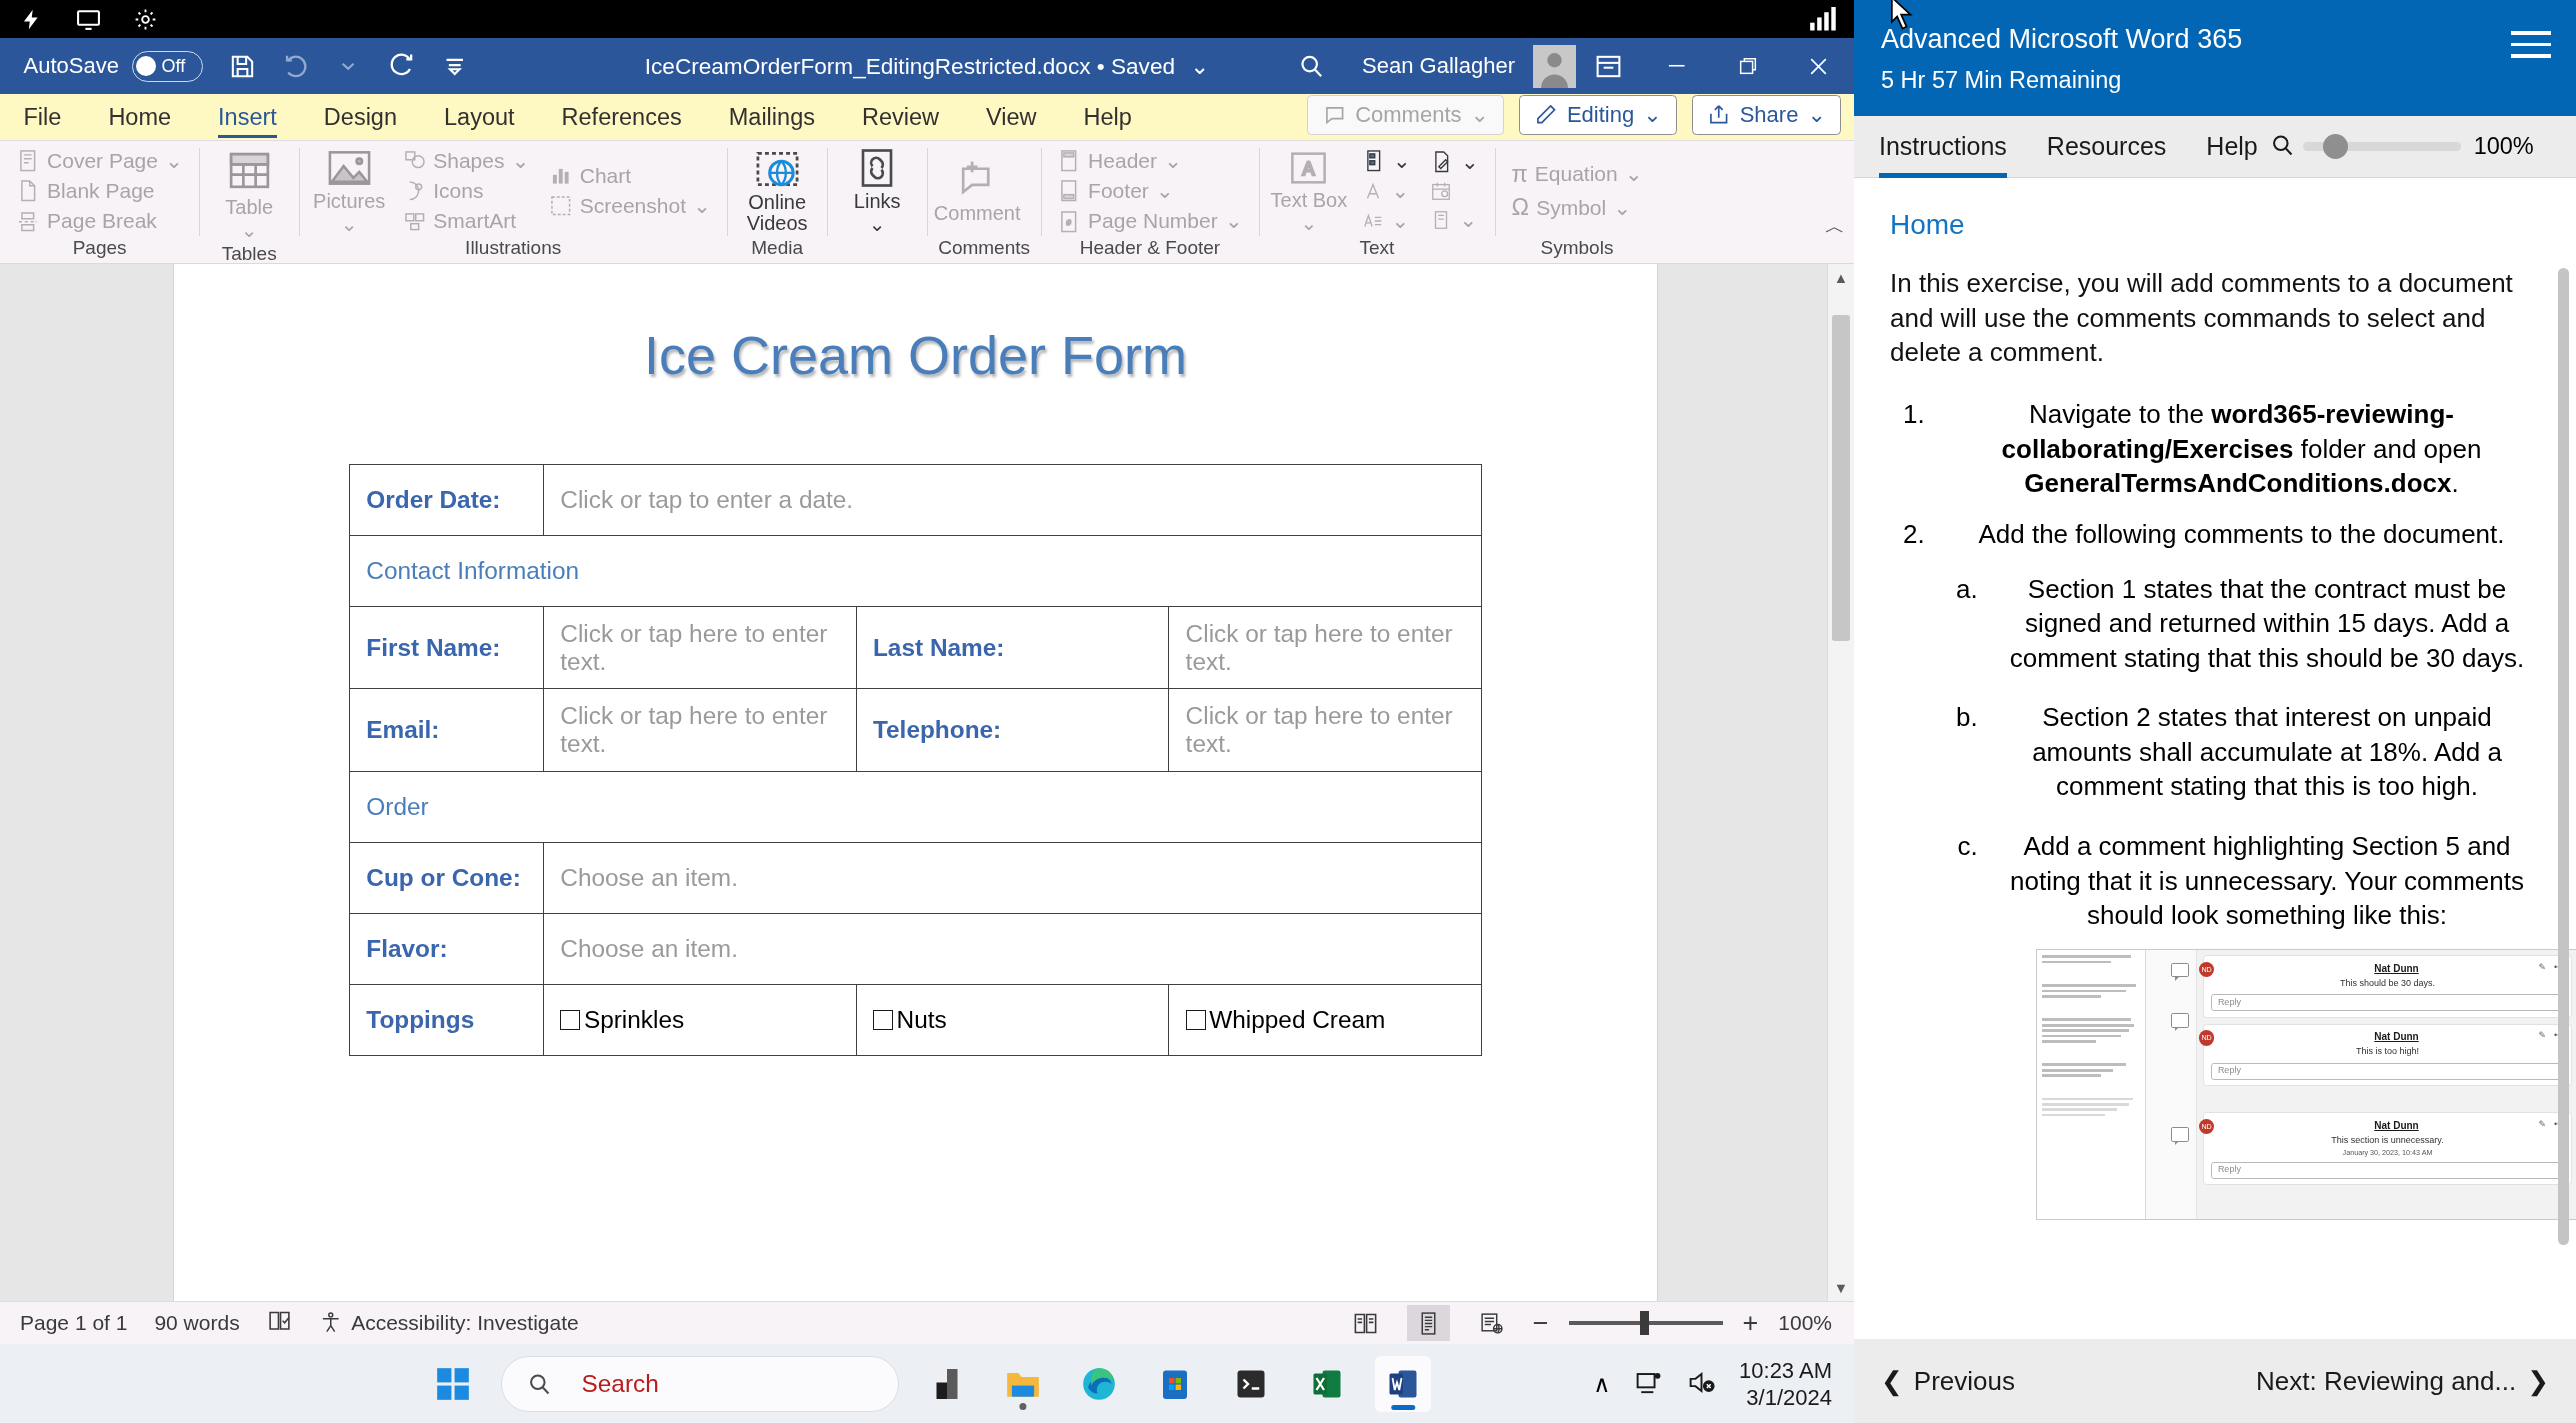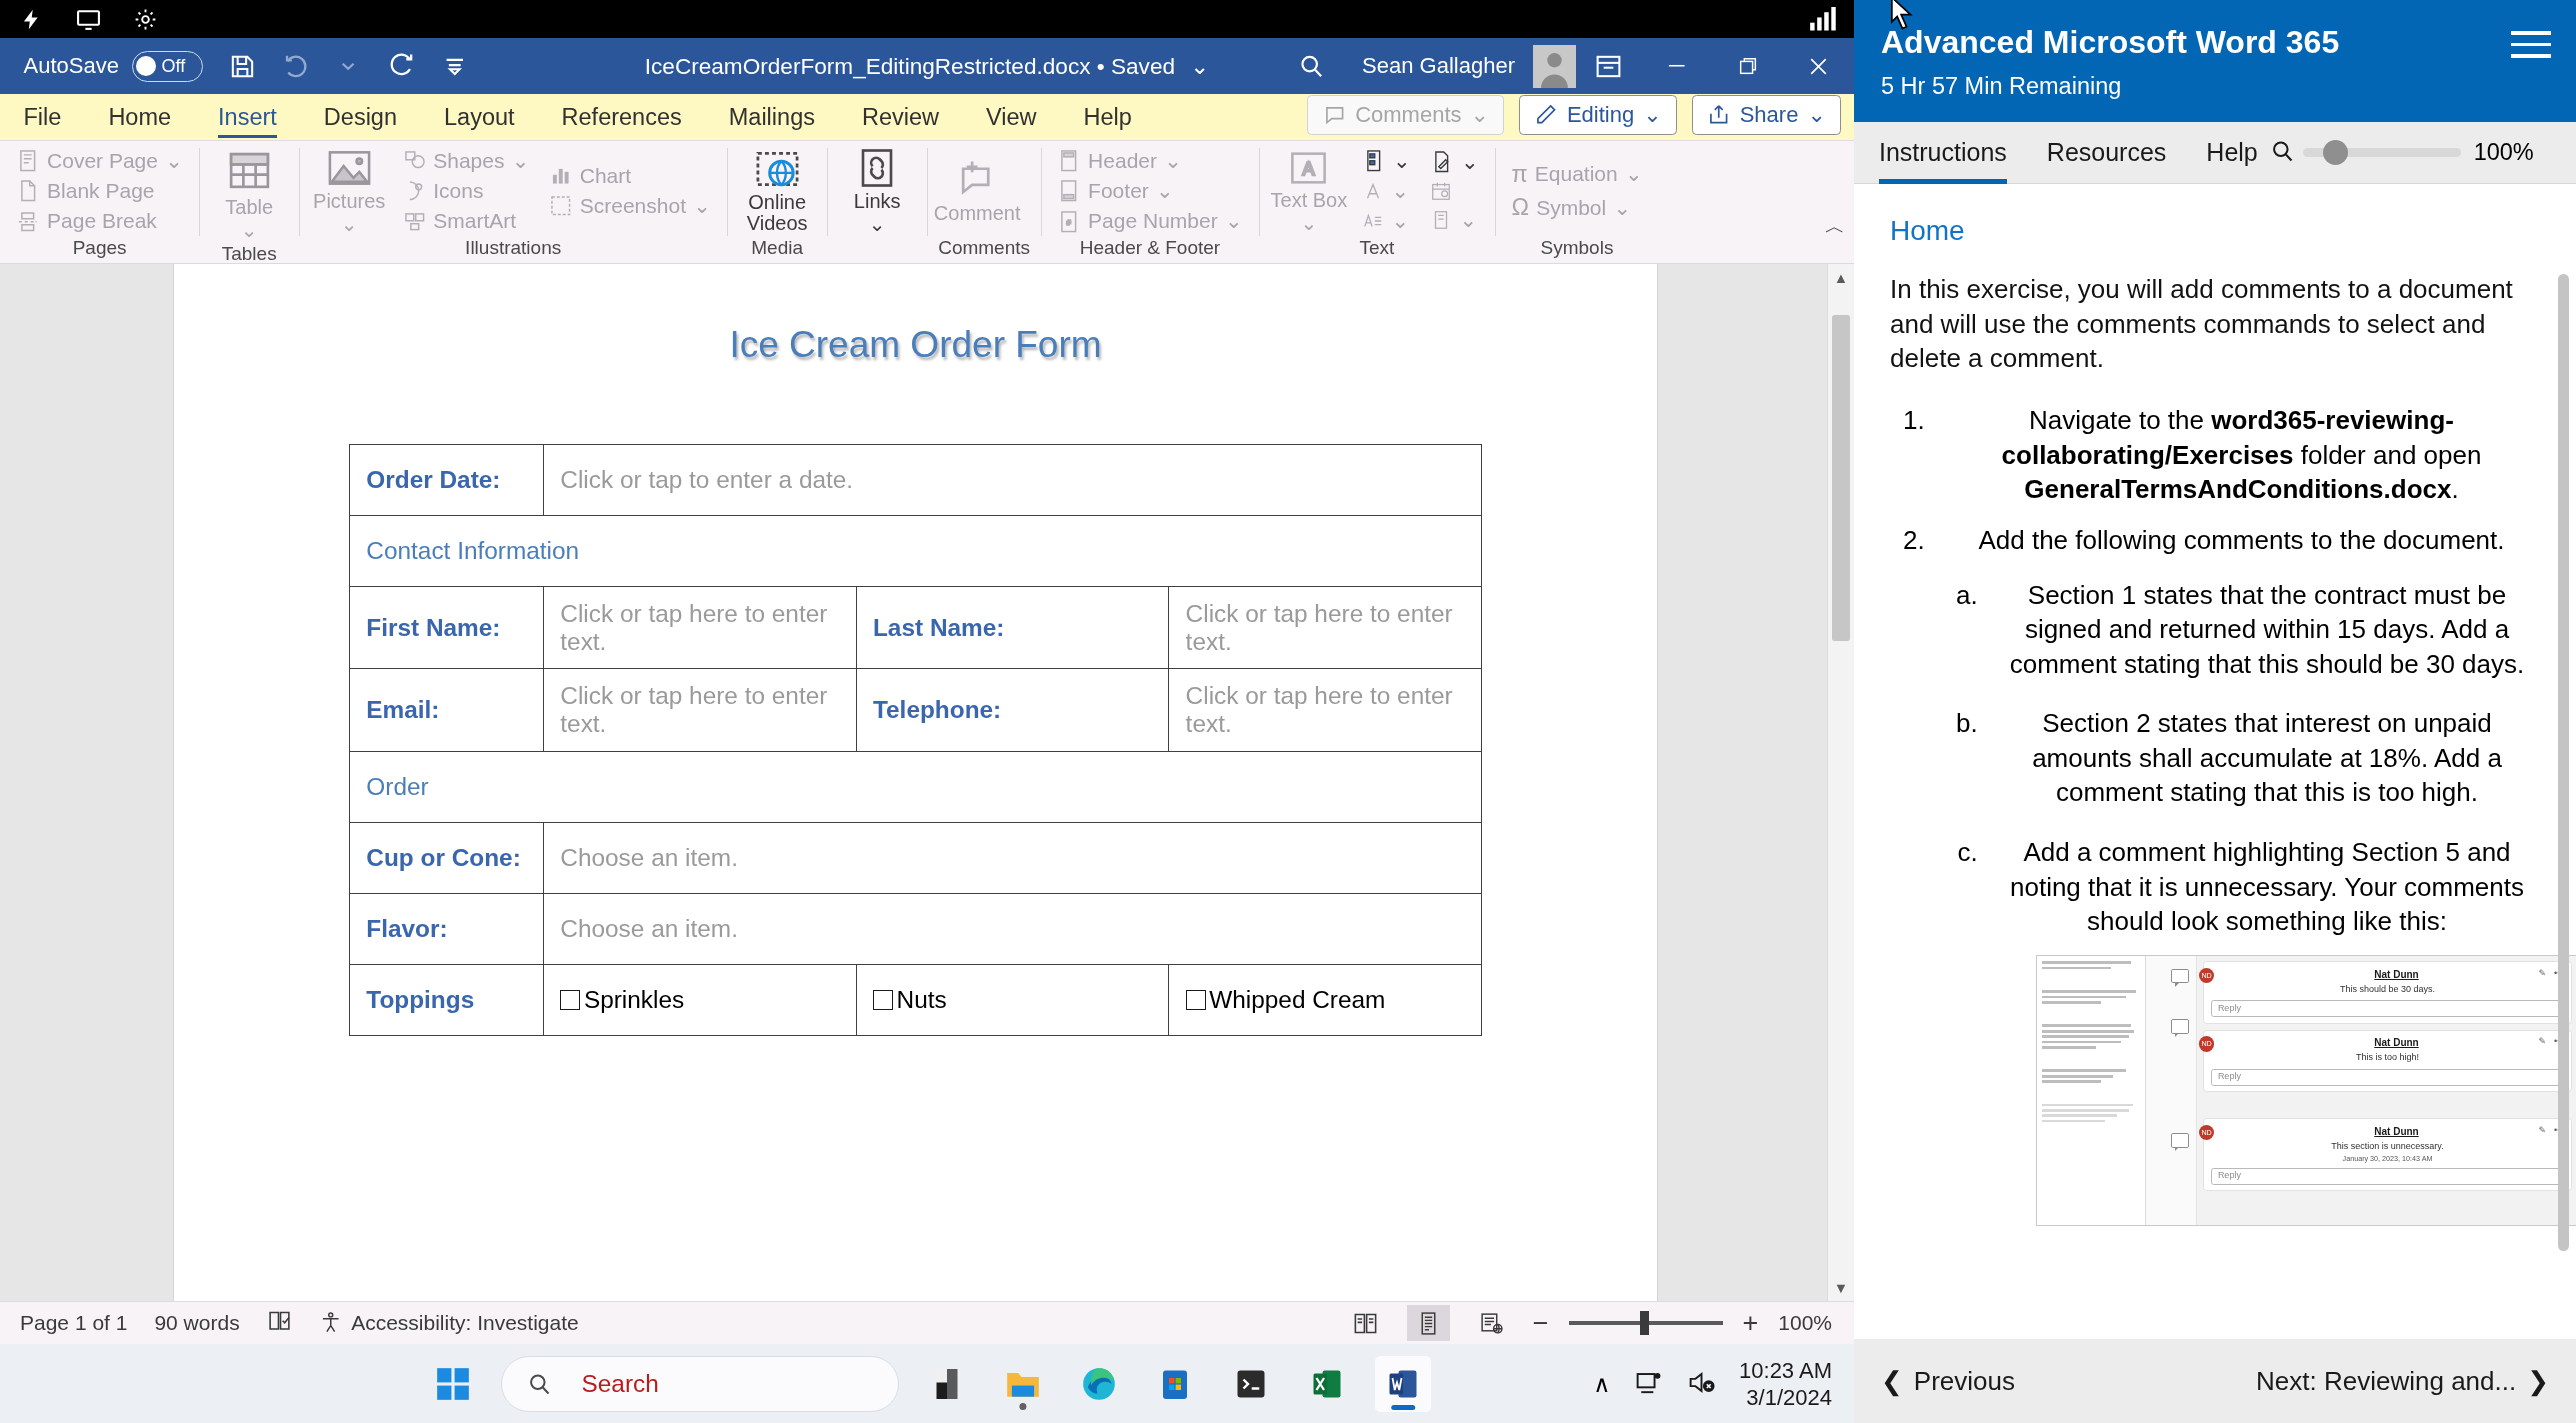--- a/index.html
+++ b/index.html
@@ -66,21 +66,21 @@
           gap:1.8px; font-size:20px; color:#a9a4a9; text-align:center; line-height:1.05; }
   .rbig.on { color:#3a3a3a; }
   .ribbon-collapse { position:absolute; right:9px; bottom:23.5px; font-size:20px; color:#555; }
 
   
   .docarea { position:absolute; left:0; top:calc(56px + 47px + 123px); right:0; bottom:43px;
              background:#e6e6e6; overflow:hidden; }
   .page { position:absolute; left:174px; top:0; width:1483px; background:#fff; height:100%;
           box-shadow:0 0 0 0.9px #d2d2d2; }
   .page-inner { padding:60px 90px 0; }
-  .doc-h1 { text-align:center; font-size:37px; color:#4a7ebb; font-weight:400;
+  .doc-h1 { text-align:center; font-size:54px; color:#4a7ebb; font-weight:400;
             font-family:"Liberation Sans", sans-serif; margin-bottom:78px;
             text-shadow:1.8px 2.7px 2.7px rgba(120,120,120,.55); }
   table.form { width:1133px; margin:0 auto; border-collapse:collapse; table-layout:fixed; }
   table.form td { border:1.8px solid #3f3f3f; padding:12.7px 16.3px; font-size:24.4px; vertical-align:middle;
                   height:71px; }
   td.lbl { color:#3a66ad; font-weight:bold; width:194px; }
   td.ph { color:#9a9a9a; }
   td.sect { color:#4a7ebb; font-size:33px; font-weight:400; height:99px; padding-top:31px; }
   .cb { display:inline-block; width:20px; height:20px; border:1.8px solid #1a1a1a; margin-right:3.6px;
         vertical-align:-2.7px; }
@@ -101,21 +101,21 @@
   .sb-right { margin-left:auto; display:flex; align-items:center; gap:20px; padding-right:22px; }
   .viewbtn { width:43px; height:36px; display:flex; align-items:center; justify-content:center; }
   .viewbtn.sel { background:#dcd7dc; }
   .zslider { width:154px; height:3.6px; background:#5a5a5a; position:relative; }
   .zslider .zthumb { position:absolute; left:71px; top:-10px; width:9px; height:23.5px; background:#3a3a3a; }
 
   
   .panel { position:absolute; left:1854px; top:0; width:722px; height:1424px; background:#ececec;
            display:flex; flex-direction:column; }
   .panel-head { background:#0366b4; color:#fff; padding:23.5px 27px 22px; position:relative; }
-  .panel-title { font-size:32px; font-weight:700; }
+  .panel-title { font-size:27px; font-weight:400; }
   .panel-sub { font-size:23.5px; margin-top:12.7px; }
   .hamburger { position:absolute; right:25px; top:31px; width:40px; }
   .hamburger span { display:block; height:3.6px; background:#fff; margin-bottom:8.1px; }
   .panel-tabs { background:#ececec; display:flex; align-items:center; gap:0; padding:0 25px;
                 height:62px; position:relative; border-bottom:0.9px solid #d7d7d7; }
   .ptab { font-size:25px; color:#1a1a1a; padding:0 20px; height:62px; display:flex; align-items:center;
           position:relative; }
   .ptab:first-child { padding-left:0; }
   .ptab.active::after { content:""; position:absolute; left:0; right:20px; bottom:0; height:4.5px;
                         background:#0366b4; }

